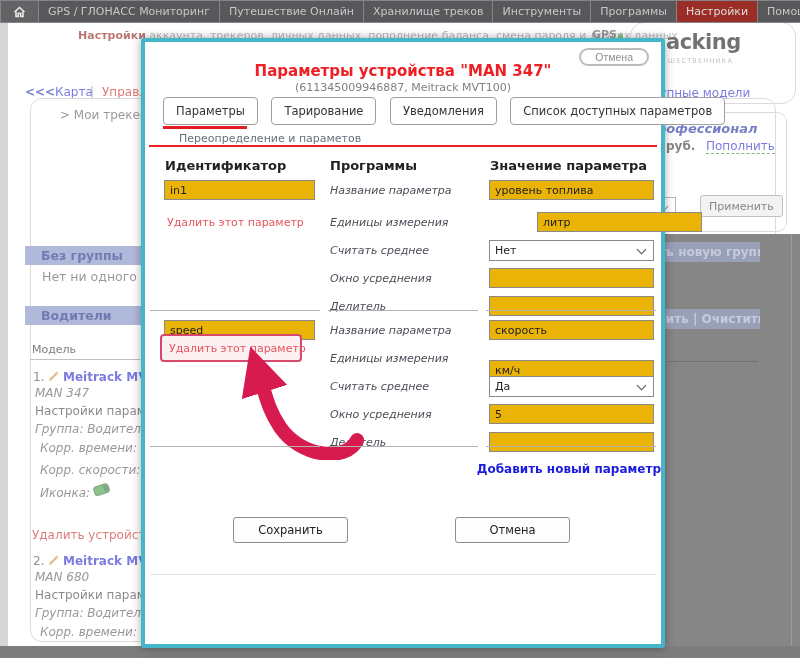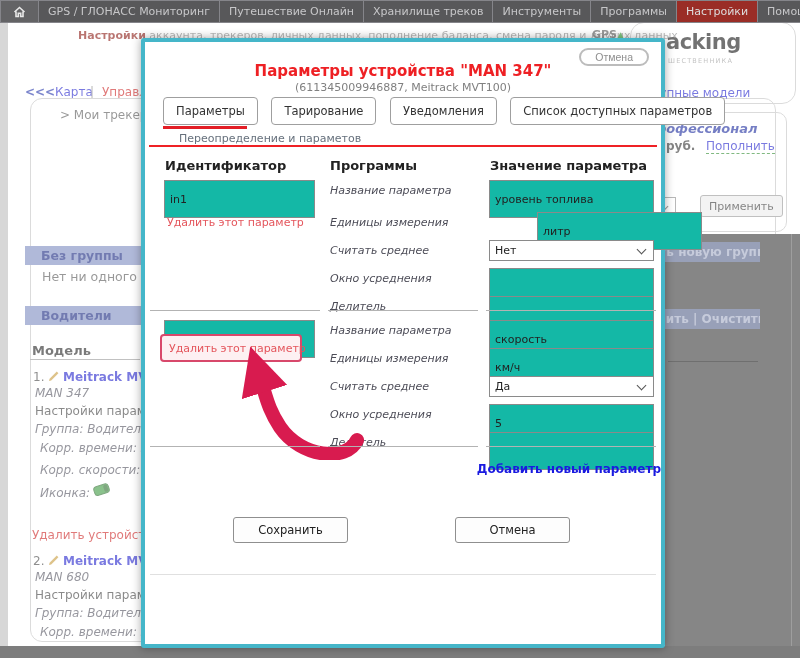--- a/index.html
+++ b/index.html
@@ -41,21 +41,21 @@
   .pill-btn{border:2px solid #bcbcbc;border-radius:10px;color:#8f8f8f;background:#fff;
             font-size:10.5px;padding:1px 14px;cursor:pointer}
   #m-title{width:100%;text-align:center;color:#ee2024;font-weight:bold;font-size:15px}
   #m-sub{width:100%;text-align:center;color:#808080;font-size:11px}
   .tab{display:inline-block;border:1px solid #9f9f9f;border-radius:4px;background:#fff;color:#333;
        font-size:11.5px;padding:6px 12px;margin-right:10px;cursor:pointer;white-space:nowrap}
   .tab-underline{position:absolute;height:3px;background:#e31e26}
   .sec-title{color:#66707c;font-weight:normal;font-size:11px}
   .red-hr{position:absolute;height:2px;background:#ef2125}
   .col-h{font-weight:bold;font-size:13px;color:#222;position:absolute}
-  .f-input{position:absolute;height:38px;border:1px solid #8a8a8a;background:#14b8a6;font-family:inherit;
+  .f-input{position:absolute;height:20px;border:1px solid #8a8a8a;background:#eab308;font-family:inherit;
            font-size:11px;padding:0 5px;color:#222}
   .f-label{position:absolute;font-style:italic;color:#4c4c57;font-size:11px}
   .sel{position:absolute;height:21px;border:1px solid #8a8a8a;background:#fff;font-size:11px;
        line-height:19px;padding:0 5px;color:#222;cursor:pointer}
   .sel .chev{position:absolute;right:8px;top:5px;width:7px;height:7px;border-right:1.5px solid #555;
              border-bottom:1.5px solid #555;transform:rotate(45deg)}
   .seg{position:absolute;height:0;border-top:1px solid #b3b3b3}
   .del-link{color:#e4555c;font-size:11px;cursor:pointer;white-space:nowrap}
   .hl-box{position:absolute;border:2px solid #d8486b;border-radius:4px;background:#fdf0f2;
           display:flex;align-items:center;padding-left:7px}
@@ -105,21 +105,21 @@
     <span class="abs red-link" style="left:102px;top:85px;font-size:12px">Управление</span>
 
     <div class="panel-outline" style="left:30px;top:98px;width:746px;height:544px"></div>
     <span class="abs" style="left:60px;top:108px;color:#555;font-size:12px">&gt; Мои трекеры</span>
 
     <div class="group-bar" style="left:25px;top:246px;width:615px">Без группы</div>
     <span class="abs" style="left:42px;top:269px;color:#555;font-size:12.5px">Нет ни одного трекера</span>
 
     <div class="group-bar" style="left:25px;top:306px;width:615px">Водители</div>
 
-    <span class="abs" style="left:32px;top:343px;font-weight:bold;font-size:13px;color:#222">Модель</span>
+    <span class="abs" style="left:32px;top:343px;font-weight:normal;font-size:11px;color:#222">Модель</span>
     <div class="abs" style="left:30px;top:359px;width:110px;border-top:1px solid #999"></div>
 
     <span class="abs" style="left:33px;top:370px;color:#444;font-size:12px">1.</span>
     <svg class="abs" style="left:48px;top:370px" width="12" height="12" viewBox="0 0 12 12">
       <path d="M1 11 L3.2 10.4 L10.4 3.2 L8.8 1.6 L1.6 8.8 Z" fill="#c89b3c"></path>
     </svg>
     <span class="abs blue-link" style="left:63px;top:370px;font-size:12px;font-weight:bold">Meitrack MVT100</span>
     <span class="abs ital" style="left:35px;top:386px;font-size:12px">MAN 347</span>
     <span class="abs" style="left:35px;top:404px;color:#3b3b3b;font-size:12px">Настройки параметров</span>
     <span class="abs ital" style="left:35px;top:422px;font-size:12px">Группа: Водители</span>
@@ -213,21 +213,21 @@
     <div class="seg" style="left:341px;top:268px;width:170px"></div>
 
     <input class="f-input" style="left: 19px; top: 278px; width: 151px;" value="speed">
     <span class="f-label" style="left:185px;top:282px">Название параметра</span>
     <input class="f-input" style="left: 344px; top: 278px; width: 165px;" value="скорость">
 
     <div class="hl-box" style="left:15px;top:292px;width:142px;height:28px">
       <span class="del-link">Удалить этот параметр</span>
     </div>
     <span class="f-label" style="left:185px;top:310px">Единицы измерения</span>
-    <input class="f-input" style="left: 344px; top: 306px; width: 165px;" value="км/ч">
+    <input class="f-input" style="left: 344px; top: 318px; width: 165px;" value="км/ч">
 
     <span class="f-label" style="left:185px;top:338px">Считать среднее</span>
     <div class="sel" style="left:344px;top:334px;width:165px">
       <span>Да</span>
       <i class="chev"></i>
     </div>
 
     <span class="f-label" style="left:185px;top:366px">Окно усреднения</span>
     <input class="f-input" style="left: 344px; top: 362px; width: 165px;" value="5">
 

